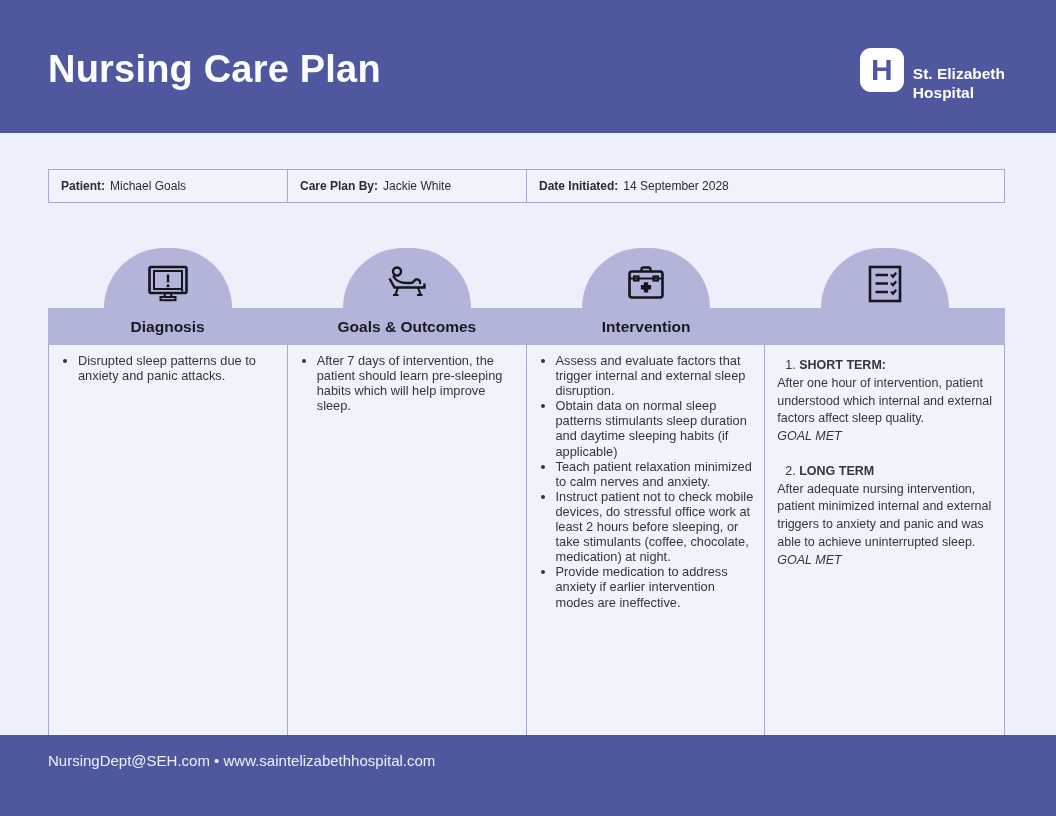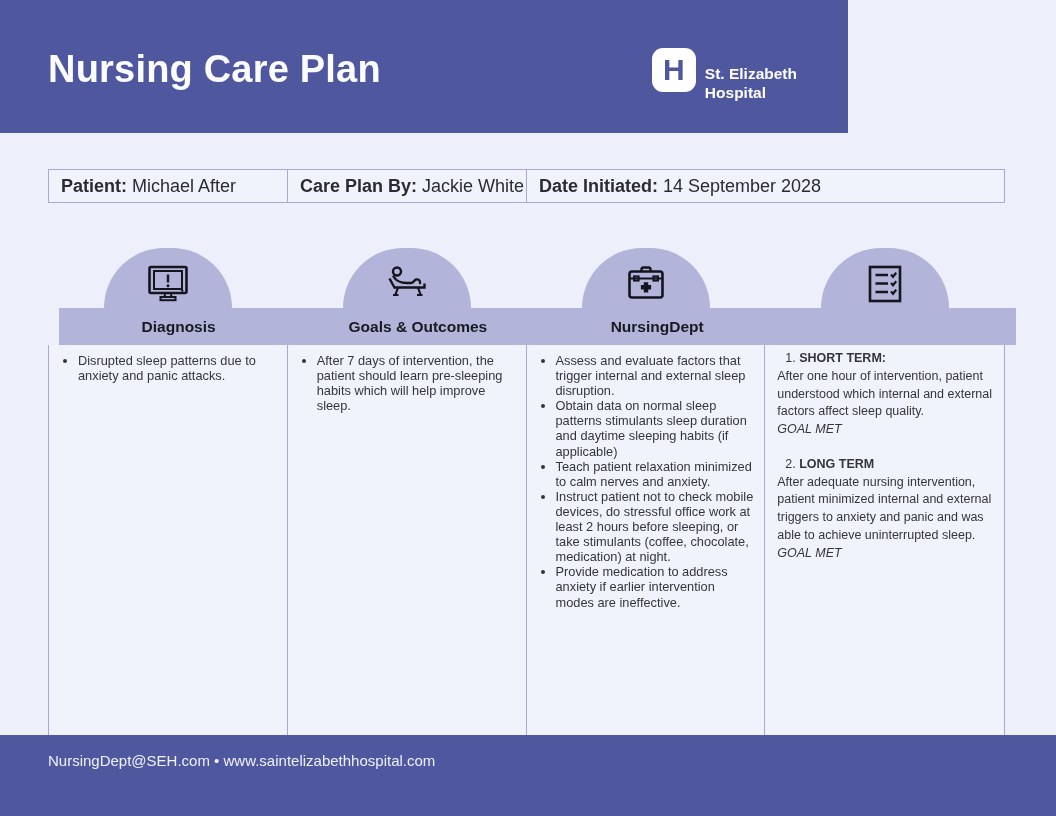--- a/index.html
+++ b/index.html
@@ -10,57 +10,57 @@
     --border:#a6aad2;
     --text-dark:#35353f;
     --heading-dark:#191922;
   }
   *{box-sizing:border-box;}
   html,body{margin:0;padding:0;}
   body{font-family:"Liberation Sans","DejaVu Sans",sans-serif;background:#fff;}
   .page{position:relative;width:1056px;height:816px;background:var(--page-bg);overflow:hidden;}
 
   
-  .top-band{position:absolute;top:0;left:0;width:848px;height:133px;background:var(--brand-purple);
+  .top-band{position:absolute;top:0;left:0;width:1056px;height:133px;background:var(--brand-purple);
             display:flex;align-items:center;justify-content:space-between;padding:6px 51px 0 48px;}
   .page-title{margin:0;font-size:38px;font-weight:bold;color:#fbfcff;letter-spacing:.2px;}
   .logo{display:flex;align-items:center;gap:9px;}
   .logo-mark{width:44px;height:44px;background:#fff;border-radius:11px;display:flex;align-items:center;justify-content:center;}
   .logo-mark span{color:var(--brand-purple);font-size:30px;font-weight:800;line-height:1;}
   .logo-text{color:#fff;font-size:15.5px;font-weight:bold;line-height:1.18;margin-top:28px;}
 
   
   .info-bar{position:absolute;top:169px;left:48px;width:957px;height:34px;background:var(--cell-bg);
             border:1px solid var(--border);display:grid;grid-template-columns:239px 239px 1fr;}
   .info-cell{border-right:1px solid var(--border);display:flex;align-items:center;padding-left:12px;
-             font-size:18px;color:#2b2b34;white-space:nowrap;}
+             font-size:12px;color:#2b2b34;white-space:nowrap;}
   .info-cell:last-child{border-right:none;}
   .info-cell .lbl{font-weight:bold;margin-right:5px;}
 
   
   .humps{position:absolute;top:248px;left:48px;width:957px;height:60px;display:grid;grid-template-columns:repeat(4,1fr);}
   .hump{width:128px;height:60px;border-radius:64px 64px 0 0;background:var(--lavender);
         justify-self:center;display:flex;justify-content:center;align-items:flex-end;}
   .hump svg{display:block;margin-bottom:2px;}
 
   
   .band{position:absolute;top:308px;left:48px;width:957px;height:37px;background:var(--lavender);
-        display:grid;grid-template-columns:repeat(4,1fr);margin-left:11px;}
+        display:grid;grid-template-columns:repeat(4,1fr);}
   .band-title{display:flex;align-items:center;justify-content:center;font-size:15.5px;font-weight:bold;
               color:var(--heading-dark);}
 
   
   .table-body{position:absolute;top:345px;left:48px;width:957px;height:399px;background:var(--cell-bg);
               border:1px solid var(--border);border-top:none;display:grid;grid-template-columns:repeat(4,1fr);}
   .cell{border-right:1px solid var(--border);padding:8px 8px 8px 0;font-size:12.8px;line-height:1.18;
         color:var(--text-dark);}
   .cell:last-child{border-right:none;}
   .cell ul{margin:0;padding-left:29px;}
   .cell li{padding-right:2px;}
-  .cell-eval{padding:5px 10px 8px 12px;font-size:12.5px;line-height:1.42;}
+  .cell-eval{padding:12px 10px 8px 12px;font-size:12.5px;line-height:1.42;}
   .eval-item{margin-bottom:17px;}
   .eval-head{padding-left:8px;}
   .eval-head b{font-weight:bold;}
   .eval-status{font-style:italic;}
 
   
   .bottom-band{position:absolute;top:735px;left:0;width:1056px;height:81px;background:var(--brand-purple);
                padding:17px 48px 0 48px;}
   .footer-contact{color:#eef0fc;font-size:15px;}
 
@@ -80,21 +80,21 @@
       <div class="logo-text">
         <div>St. Elizabeth</div>
         <div>Hospital</div>
       </div>
     </div>
   </header>
 
   <div class="info-bar">
     <div class="info-cell">
       <span class="lbl">Patient:</span>
-      <span>Michael After</span>
+      <span>Michael Goals</span>
     </div>
     <div class="info-cell">
       <span class="lbl">Care Plan By:</span>
       <span>Jackie White</span>
     </div>
     <div class="info-cell">
       <span class="lbl">Date Initiated:</span>
       <span>14 September 2028</span>
     </div>
   </div>
@@ -134,21 +134,21 @@
         <rect class="icon-stroke" x="7" y="5" width="30" height="34" style="stroke-width:2.6"></rect>
         <path class="icon-stroke" d="M12.5 13 H25 M12.5 21.5 H25 M12.5 30 H25" style="stroke-width:2.4"></path>
         <path class="icon-stroke" d="M28 12.5 l2 2.2 l3.2-4 M28 21 l2 2.2 l3.2-4 M28 29.5 l2 2.2 l3.2-4" style="stroke-width:2.2"></path>
       </svg>
     </div>
   </div>
 
   <div class="band">
     <div class="band-title">Diagnosis</div>
     <div class="band-title">Goals &amp; Outcomes</div>
-    <div class="band-title">NursingDept</div>
+    <div class="band-title">Intervention</div>
   </div>
 
   <div class="table-body">
     <div class="cell">
       <ul>
         <li>Disrupted sleep patterns due to anxiety and panic attacks.</li>
       </ul>
     </div>
     <div class="cell">
       <ul>

